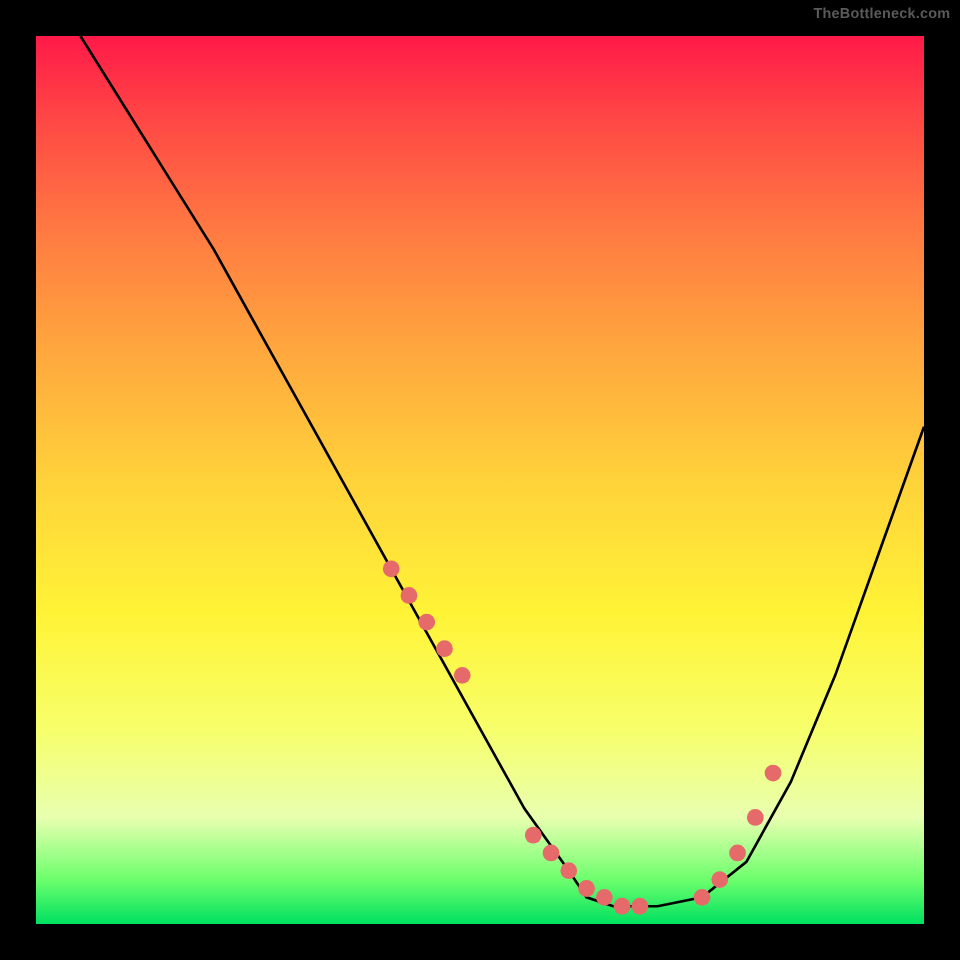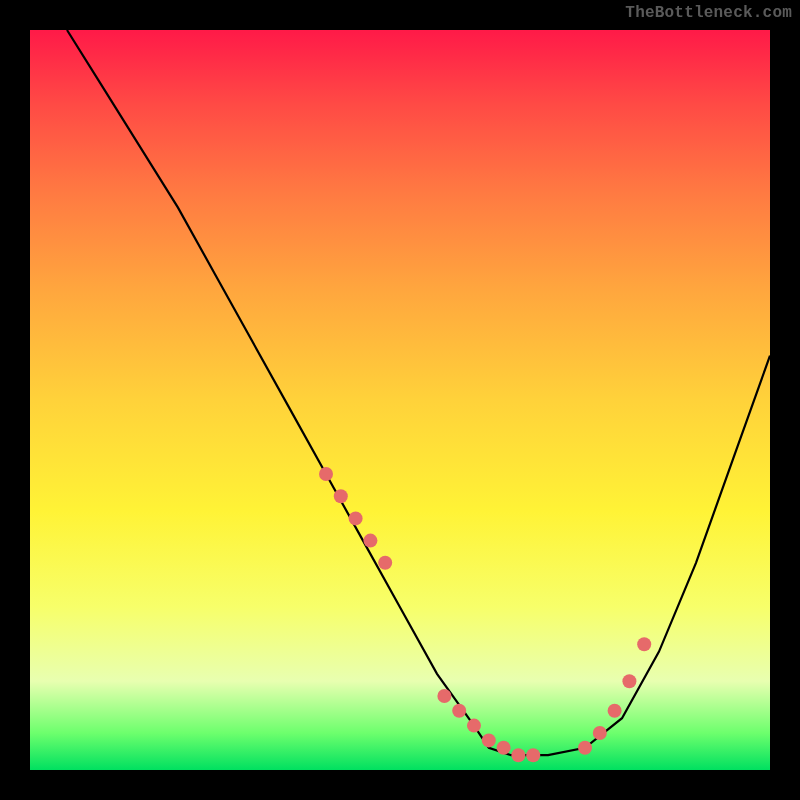--- a/index.html
+++ b/index.html
@@ -35,22 +35,22 @@
       #f7ff6a 78%,
       #e8ffb0 88%,
       #6dff6d 95%,
       #00e060 100%
     );
   }
   .watermark {
     position: absolute;
     top: 4px;
     right: 8px;
-    font-family: Liberation Mono, monospace;
-    font-size: 16px;
+    font-family: Liberation Sans, sans-serif;
+    font-size: 12px;
     font-weight: bold;
     color: #5a5a5a;
     letter-spacing: 0.2px;
     user-select: none;
   }
   svg.curve {
     position: absolute;
     left: 0;
     top: 0;
     width: 740px;

